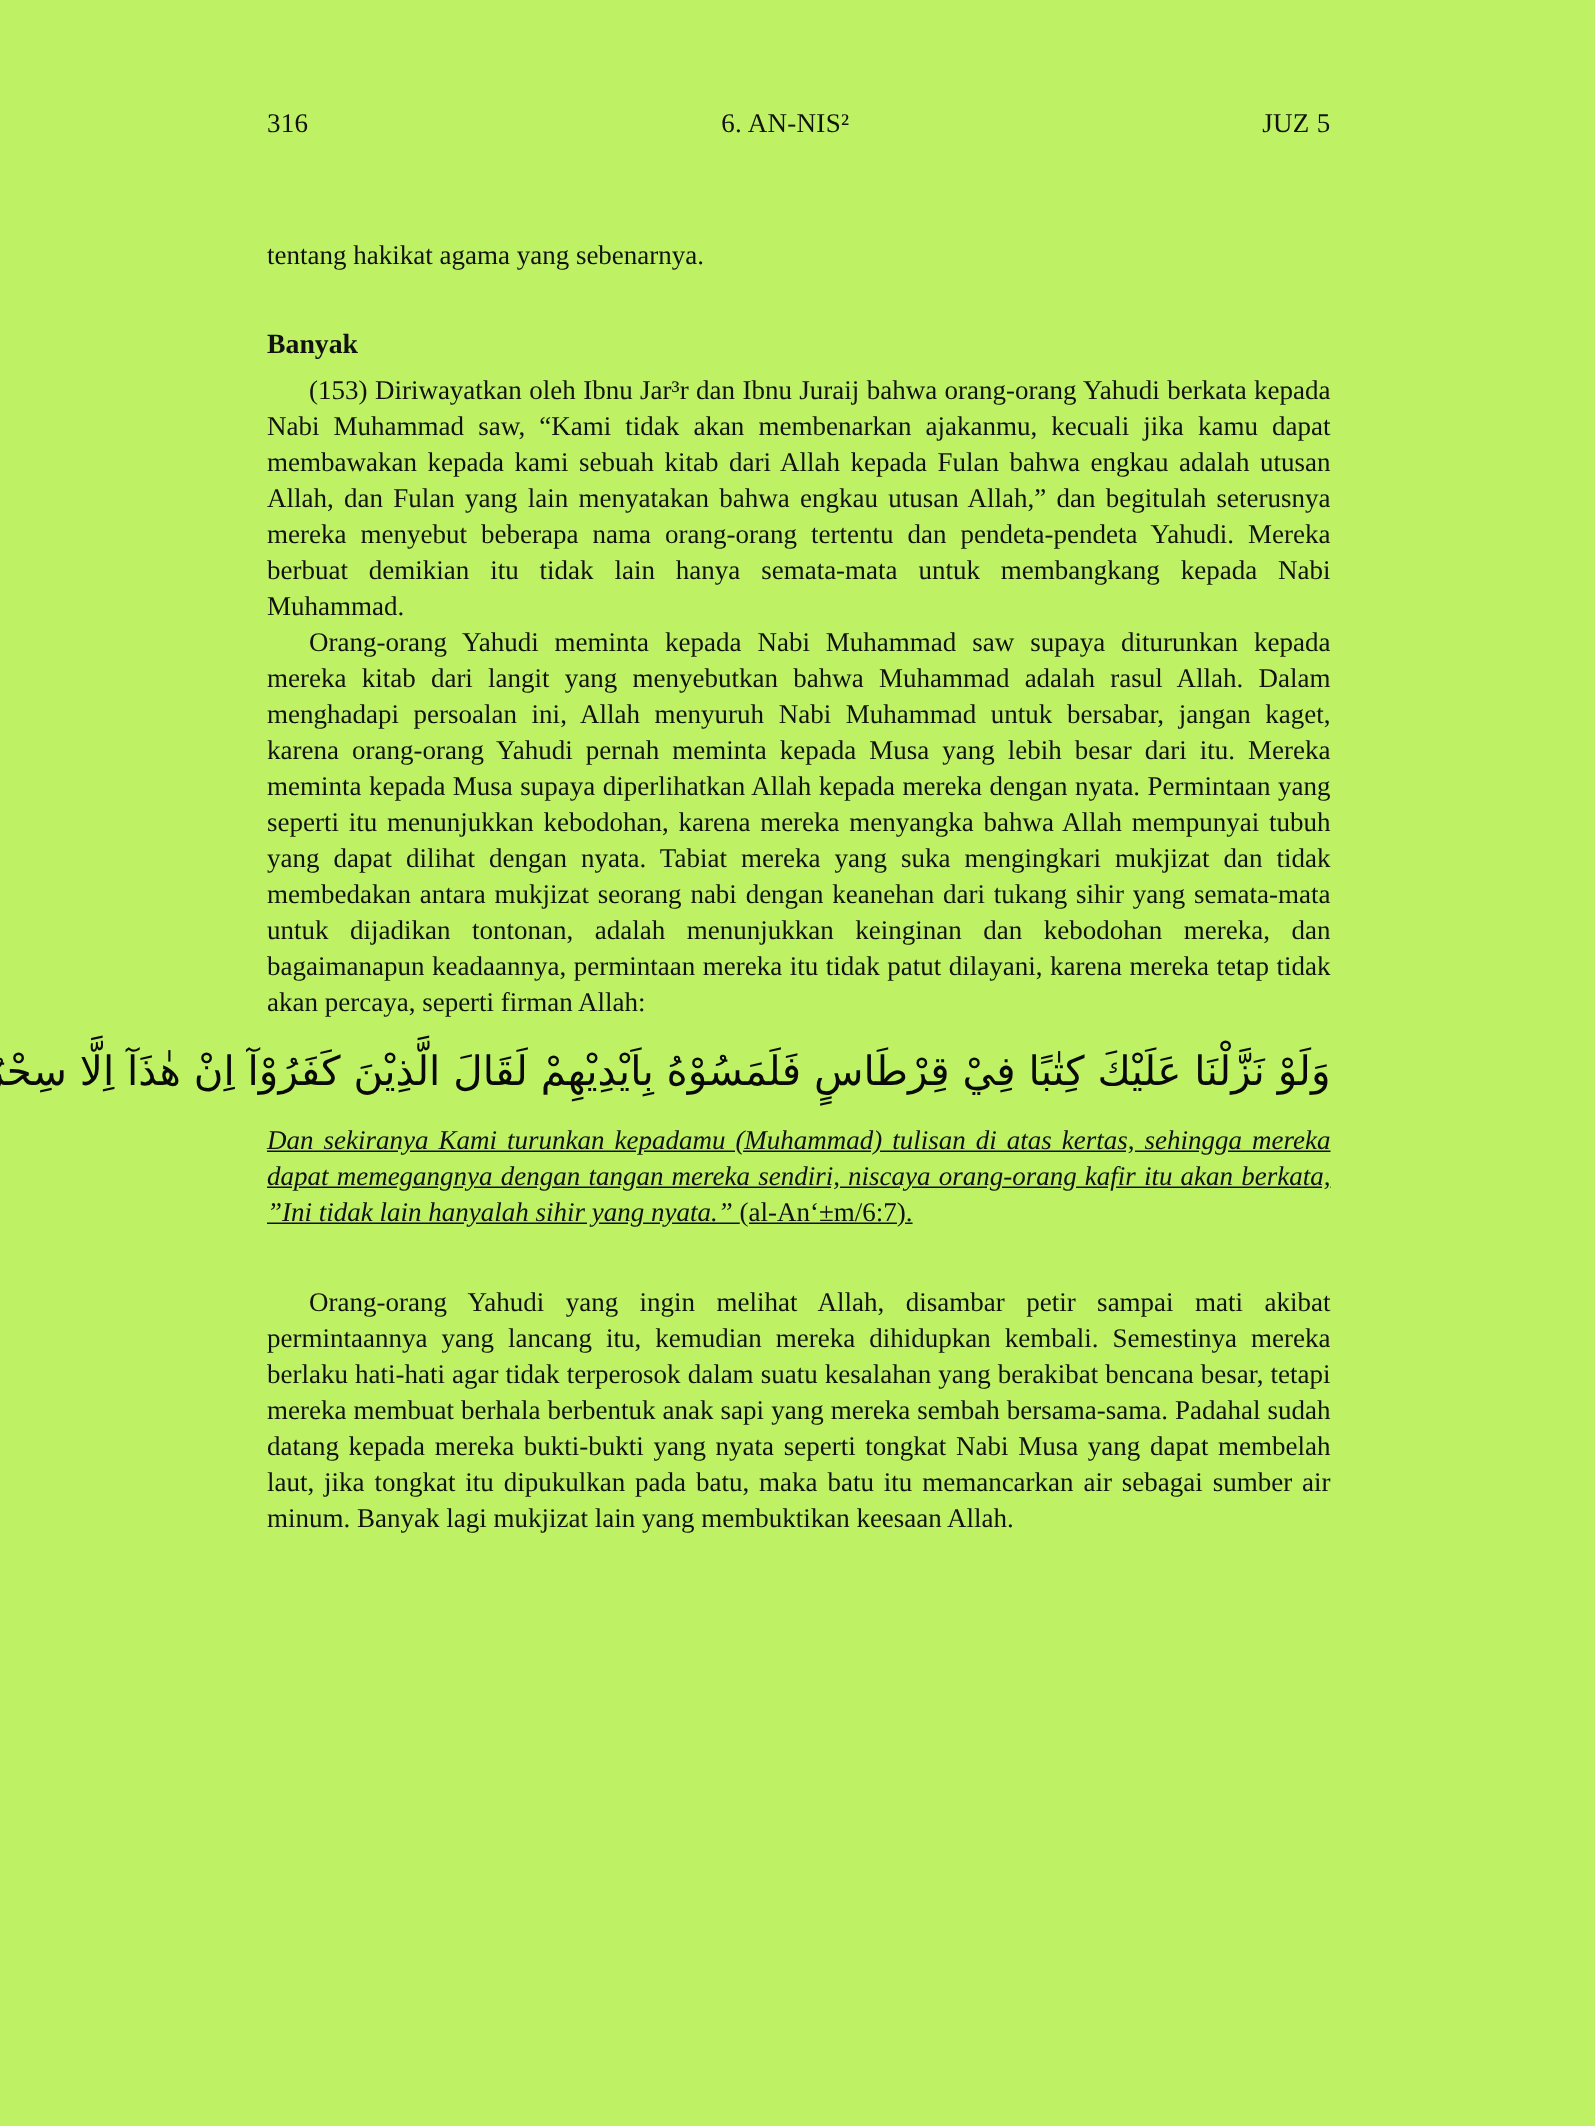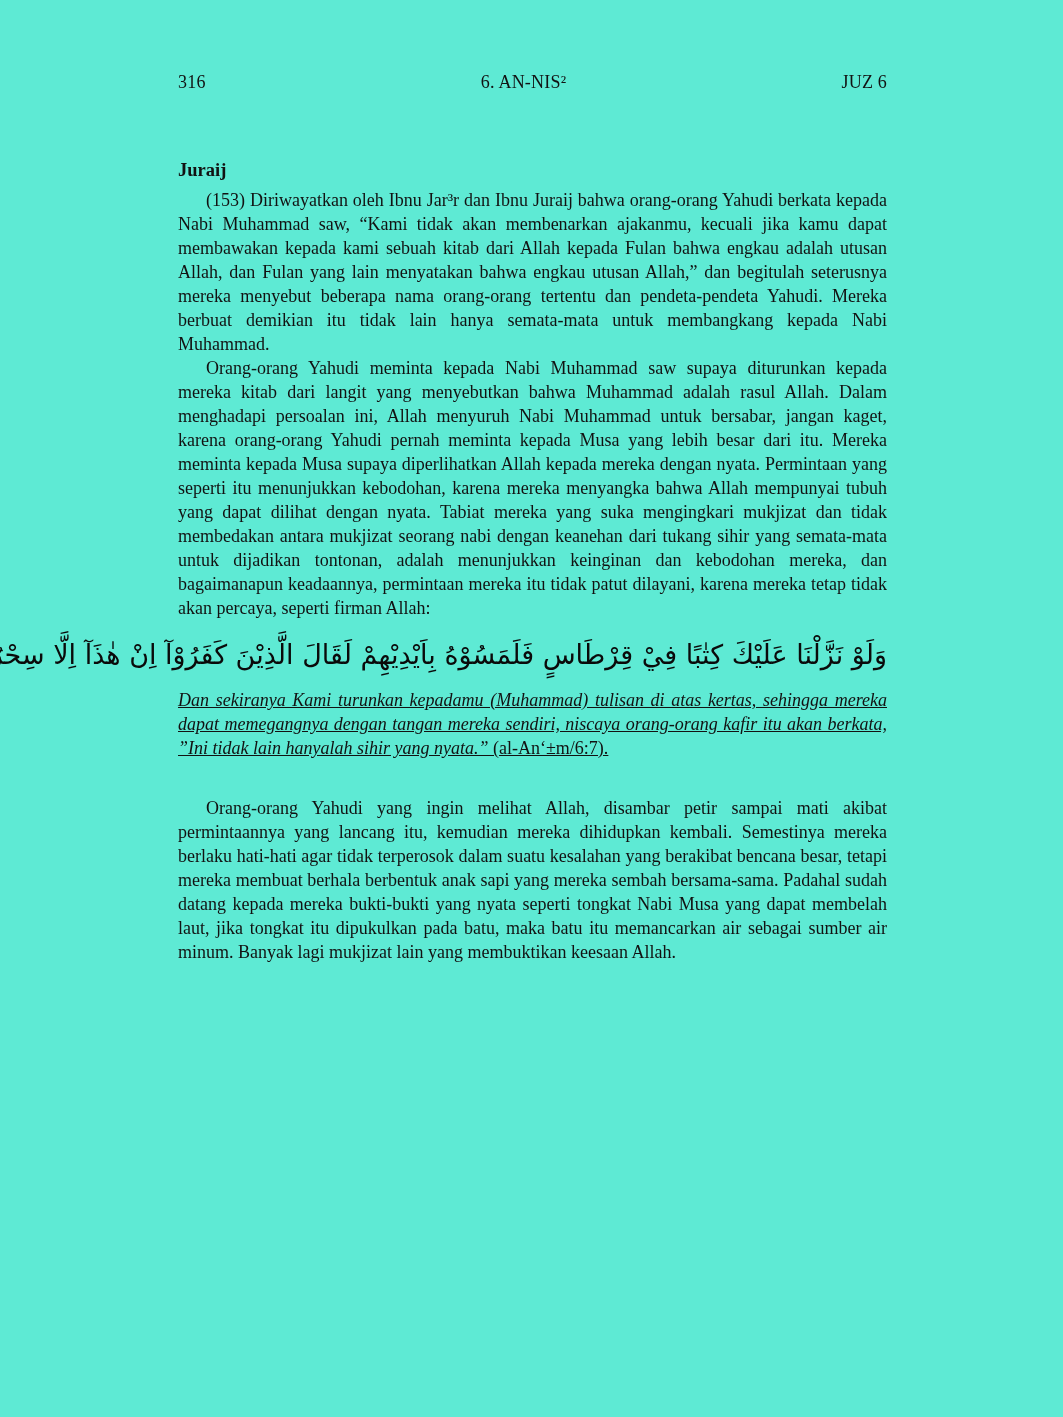--- a/index.html
+++ b/index.html
@@ -5,21 +5,21 @@
   html, body {
     margin: 0;
     padding: 0;
     background: #ffffff;
   }
   .page {
     position: relative;
     width: 1063px;
     height: 1417px;
     box-sizing: border-box;
-    background: #5eead4;
+    background: #bef264;
     padding: 70px 176px 0 178px;
     font-family: "Liberation Serif", serif;
     font-size: 18px;
     line-height: 24px;
     color: #121212;
     overflow: hidden;
   }
   .page-header {
     display: flex;
     justify-content: space-between;
@@ -71,25 +71,26 @@
   }
 </style>
 </head>
 <body>
 
 <div class="page">
 
   <div class="page-header">
     <span>316</span>
     <span>6. AN-NIS²</span>
-    <span>JUZ 6</span>
+    <span>JUZ 5</span>
   </div>
 
+  <p class="continuation">tentang hakikat agama yang sebenarnya.</p>
 
-  <h2 class="tafsir">Juraij</h2>
+  <h2 class="tafsir">Banyak</h2>
 
   <p class="para">(153) Diriwayatkan oleh Ibnu Jar³r dan Ibnu Juraij bahwa orang-orang Yahudi berkata kepada Nabi Muhammad saw, “Kami tidak akan membenarkan ajakanmu, kecuali jika kamu dapat membawakan kepada kami sebuah kitab dari Allah kepada Fulan bahwa engkau adalah utusan Allah, dan Fulan yang lain menyatakan bahwa engkau utusan Allah,” dan begitulah seterusnya mereka menyebut beberapa nama orang-orang tertentu dan pendeta-pendeta Yahudi. Mereka berbuat demikian itu tidak lain hanya semata-mata untuk membangkang kepada Nabi Muhammad.</p>
 
   <p class="para">Orang-orang Yahudi meminta kepada Nabi Muhammad saw supaya diturunkan kepada mereka kitab dari langit yang menyebutkan bahwa Muhammad adalah rasul Allah. Dalam menghadapi persoalan ini, Allah menyuruh Nabi Muhammad untuk bersabar, jangan kaget, karena orang-orang Yahudi pernah meminta kepada Musa yang lebih besar dari itu. Mereka meminta kepada Musa supaya diperlihatkan Allah kepada mereka dengan nyata. Permintaan yang seperti itu menunjukkan kebodohan, karena mereka menyangka bahwa Allah mempunyai tubuh yang dapat dilihat dengan nyata. Tabiat mereka yang suka mengingkari mukjizat dan tidak membedakan antara mukjizat seorang nabi dengan keanehan dari tukang sihir yang semata-mata untuk dijadikan tontonan, adalah menunjukkan keinginan dan kebodohan mereka, dan bagaimanapun keadaannya, permintaan mereka itu tidak patut dilayani, karena mereka tetap tidak akan percaya, seperti firman Allah:</p>
 
   <div class="arabic">وَلَوْ نَزَّلْنَا عَلَيْكَ كِتٰبًا فِيْ قِرْطَاسٍ فَلَمَسُوْهُ بِاَيْدِيْهِمْ لَقَالَ الَّذِيْنَ كَفَرُوْآ اِنْ هٰذَآ اِلَّا سِحْرٌ مُّبِيْنٌ</div>
 
   <p class="translation"><span>Dan sekiranya Kami turunkan kepadamu (Muhammad) tulisan di atas kertas, sehingga mereka dapat memegangnya dengan tangan mereka sendiri, niscaya orang-orang kafir itu akan berkata, ”Ini tidak lain hanyalah sihir yang nyata.” </span><span class="ref">(al-An‘±m/6:7).</span></p>
 
   <p class="para spaced">Orang-orang Yahudi yang ingin melihat Allah, disambar petir sampai mati akibat permintaannya yang lancang itu, kemudian mereka dihidupkan kembali. Semestinya mereka berlaku hati-hati agar tidak terperosok dalam suatu kesalahan yang berakibat bencana besar, tetapi mereka membuat berhala berbentuk anak sapi yang mereka sembah bersama-sama. Padahal sudah datang kepada mereka bukti-bukti yang nyata seperti tongkat Nabi Musa yang dapat membelah laut, jika tongkat itu dipukulkan pada batu, maka batu itu memancarkan air sebagai sumber air minum. Banyak lagi mukjizat lain yang membuktikan keesaan Allah.</p>

